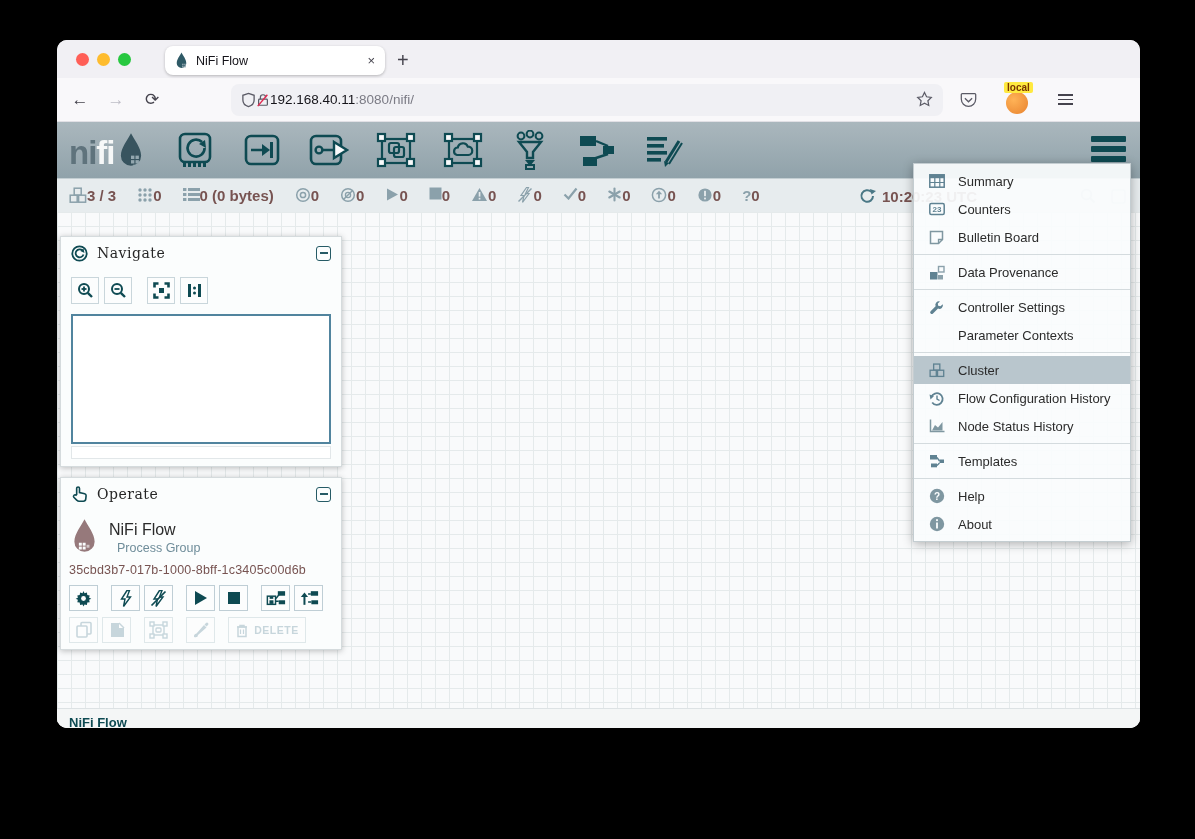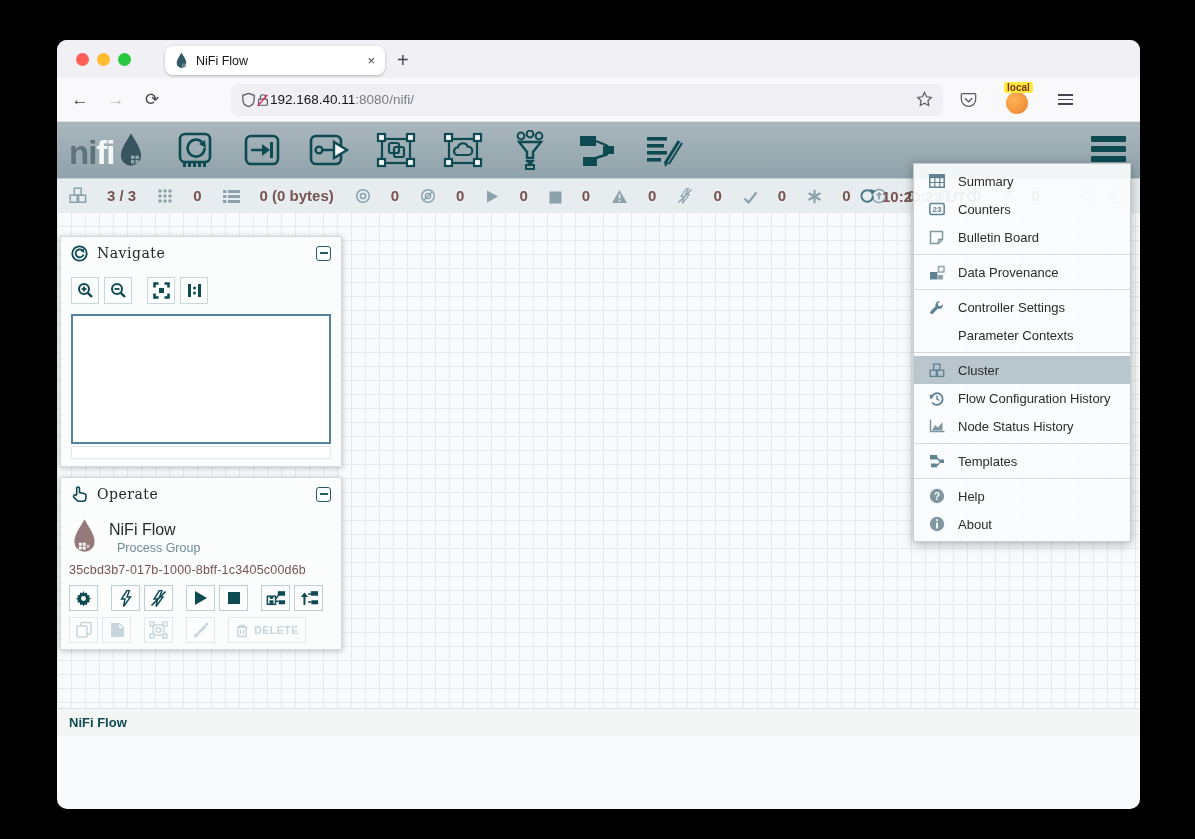--- a/index.html
+++ b/index.html
@@ -1,17 +1,17 @@
 <!DOCTYPE html>
 <html><head>
 <meta charset="utf-8">
 <style>
   * { margin:0; padding:0; box-sizing:border-box; }
   html,body { width:1195px; height:839px; background:#000; font-family:"Liberation Sans", sans-serif; overflow:hidden; }
-  .window { position:absolute; left:57px; top:40px; width:1083px; height:769px; border-radius:10px; overflow:hidden; background:#f9fafb; box-shadow:0 10px 40px rgba(0,0,0,.6); }
+  .window { position:absolute; left:57px; top:40px; width:1083px; height:688px; border-radius:10px; overflow:hidden; background:#f9fafb; box-shadow:0 10px 40px rgba(0,0,0,.6); }
 
   
   .tabbar { height:38px; background:#f1f0f4; display:flex; align-items:center; position:relative; }
   .lights { display:flex; gap:8px; margin-left:19px; }
   .light { width:13px; height:13px; border-radius:50%; }
   .tab { position:absolute; left:108px; top:6px; width:220px; height:29px; background:#fff; border-radius:8px; box-shadow:0 1px 3px rgba(0,0,0,.25); display:flex; align-items:center; padding:0 10px; gap:8px; }
   .tab-title { font-size:12.5px; color:#15141a; flex:1; }
   .tab-close { font-size:13px; color:#45434d; cursor:default; }
   .newtab { position:absolute; left:340px; top:8px; font-size:20px; color:#45434d; line-height:24px; }
   .navbar { height:44px; background:#f9f8fa; border-bottom:1px solid #e1e0e5; display:flex; align-items:center; padding:0 10px; gap:10px; }
@@ -32,21 +32,21 @@
   .logo { display:flex; align-items:flex-end; margin-right:28px; }
   .logo-txt { font-size:33px; font-weight:bold; letter-spacing:-1px; line-height:30px; }
   .logo-ni { color:#5f737c; } .logo-fi { color:#f6f8f8; }
   .components { display:flex; align-items:center; gap:23px; }
   .comp { width:44px; height:40px; display:flex; align-items:center; justify-content:center; cursor:grab; }
   .global-menu-btn { position:absolute; right:14px; top:14px; display:flex; flex-direction:column; gap:4px; cursor:pointer; }
   .global-menu-btn span { width:35px; height:6px; background:#0e4a52; border-radius:1px; }
 
   
   .statusbar { height:34px; background:#e7ecee; border-top:1px solid #c3ced2; display:flex; align-items:center; padding:0 12px; gap:21px; position:relative; font-weight:bold; }
-  .stat { display:flex; align-items:flex-end; gap:20px; }
+  .stat { display:flex; align-items:flex-start; gap:0; }
   .stat b { font-size:15px; color:#775351; font-weight:bold; }
   .stat svg, .stat .gl { flex:none; }
   .gl { font-size:14px; color:#8ba1ab; }
   .sb-abs { position:absolute; top:0; height:34px; display:flex; align-items:center; gap:6px; }
   .faint { opacity:.45; }
 
   
   .canvas { position:relative; height:524px;
     background-image:linear-gradient(#e5eaeb 1px, transparent 1px), linear-gradient(90deg, #e5eaeb 1px, transparent 1px);
     background-size:14px 14px; background-color:#f9fafb; }

